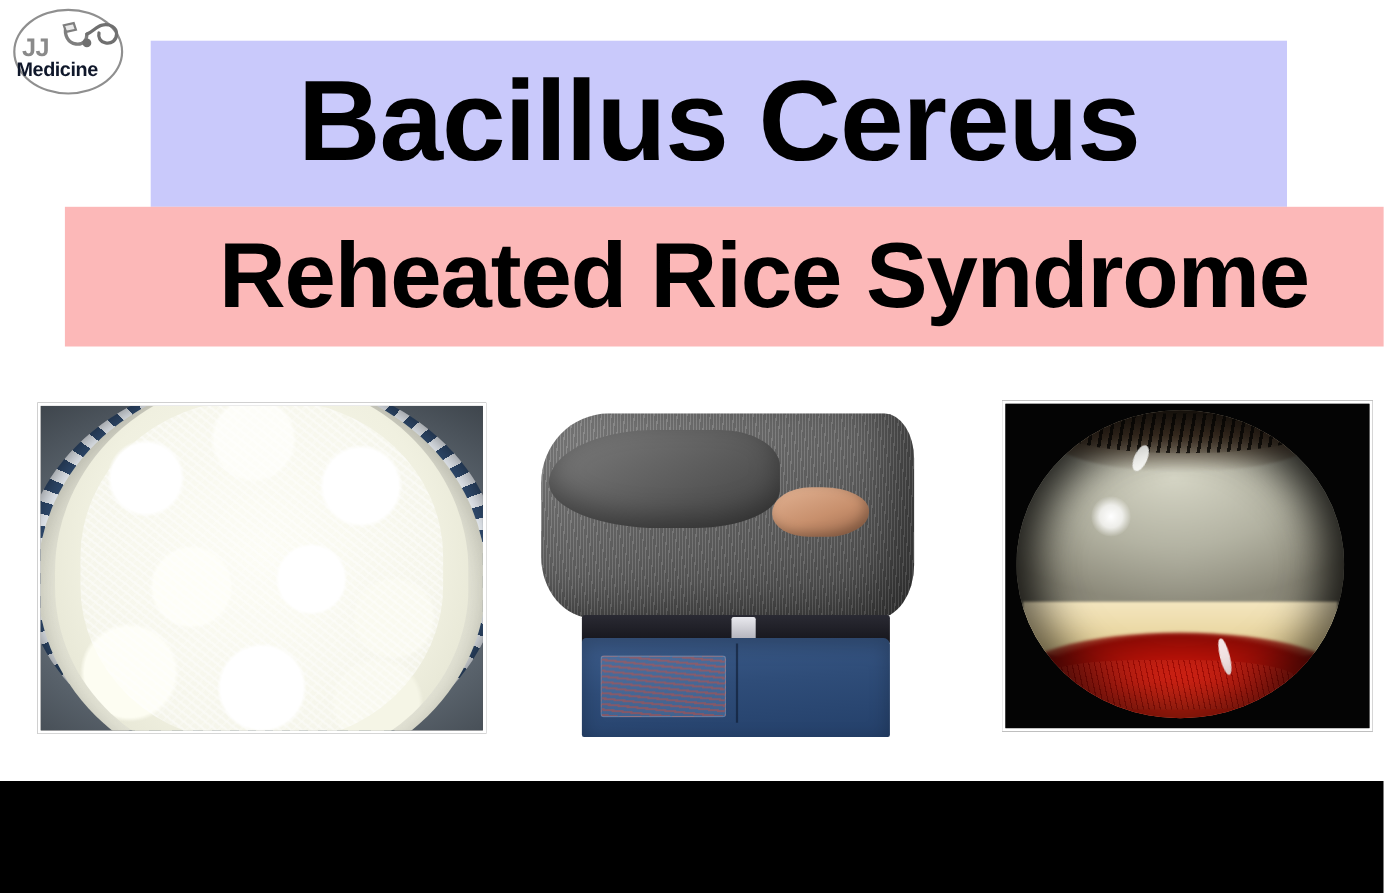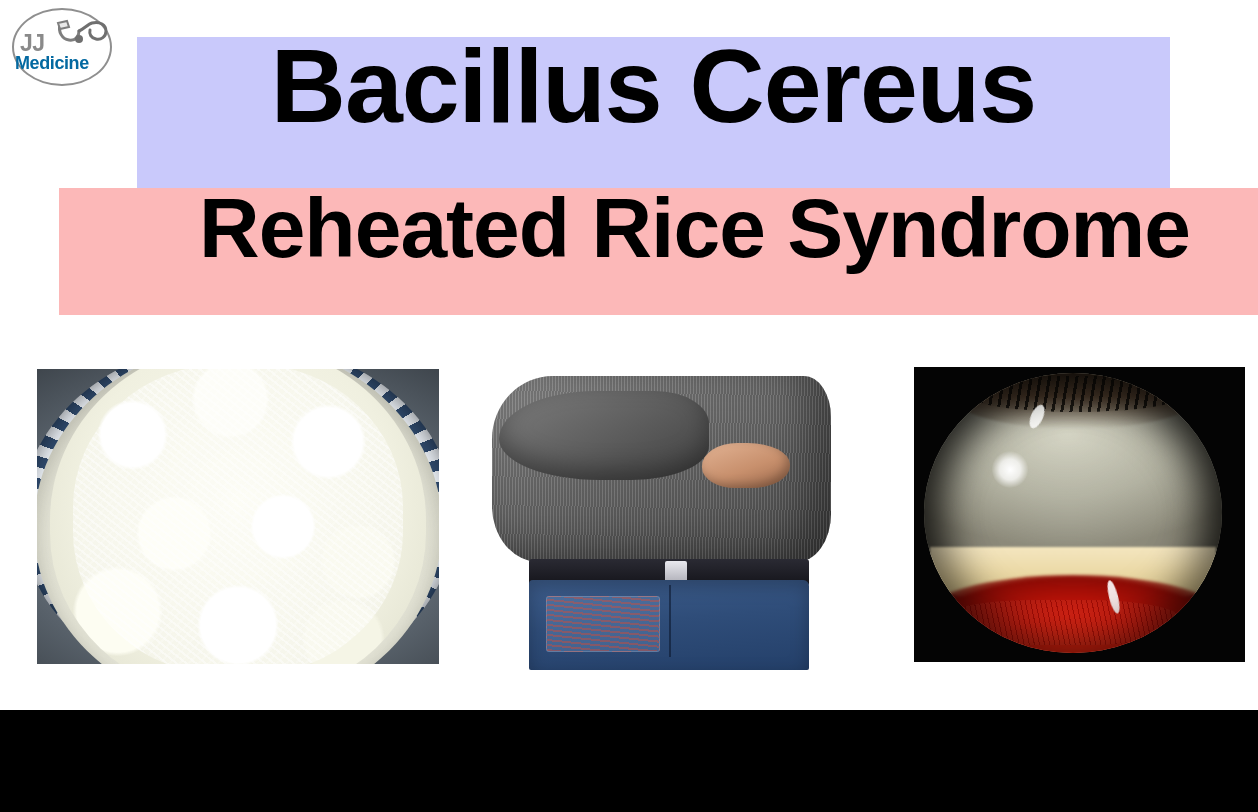--- a/index.html
+++ b/index.html
@@ -53,30 +53,30 @@
     top: 12px;
     width: 58px;
     height: 40px;
   }
   .logo-medicine {
     position: absolute;
     left: 7px;
     top: 48px;
     font-size: 18px;
     font-weight: bold;
-    color: #0369a1;
+    color: #0f172a;
     letter-spacing: -0.4px;
     line-height: 1;
   }
 
   
   .banner {
     position: absolute;
     display: flex;
-    align-items: flex-start;
+    align-items: center;
     color: #000000;
     font-weight: bold;
     white-space: nowrap;
   }
   .banner-primary {
     left: 137px;
     top: 37px;
     width: 1033px;
     height: 151px;
     background: #c9c9fb;

